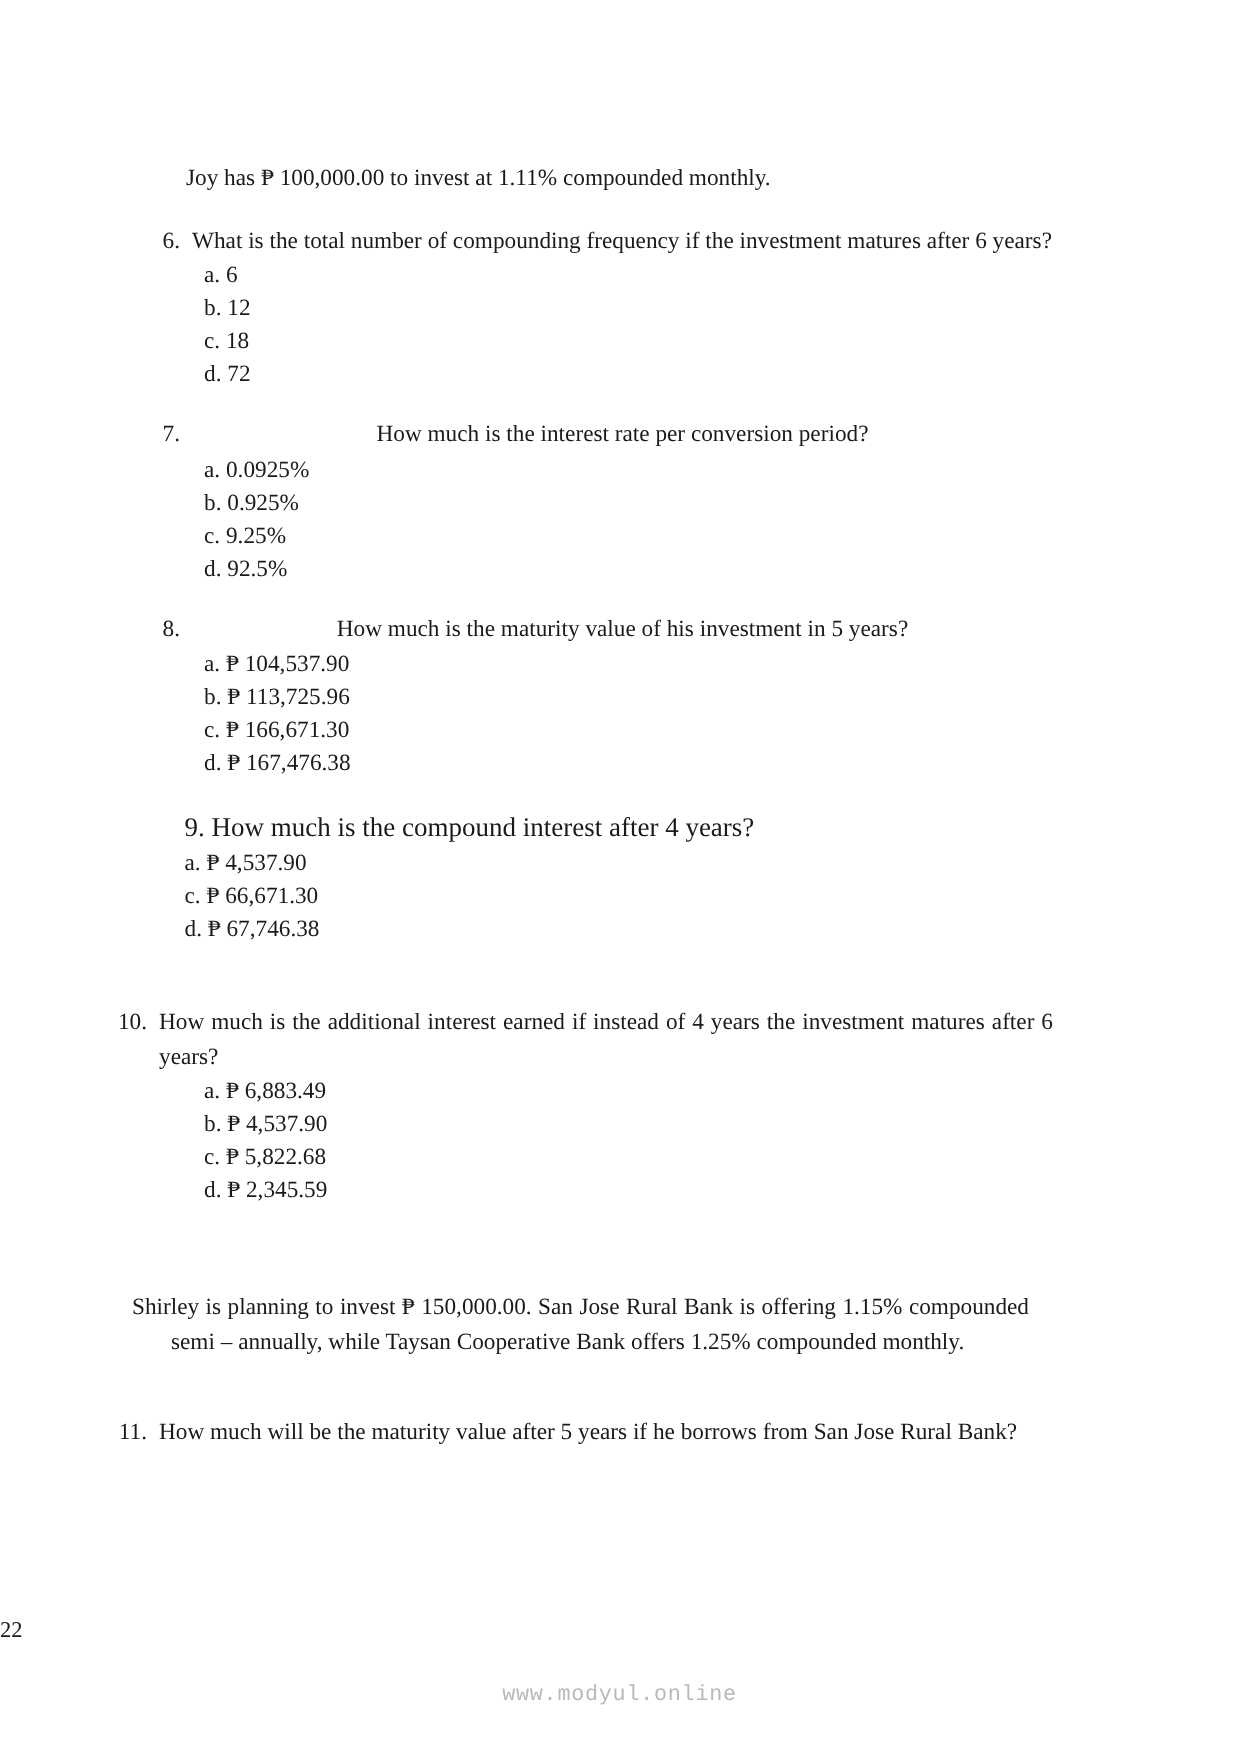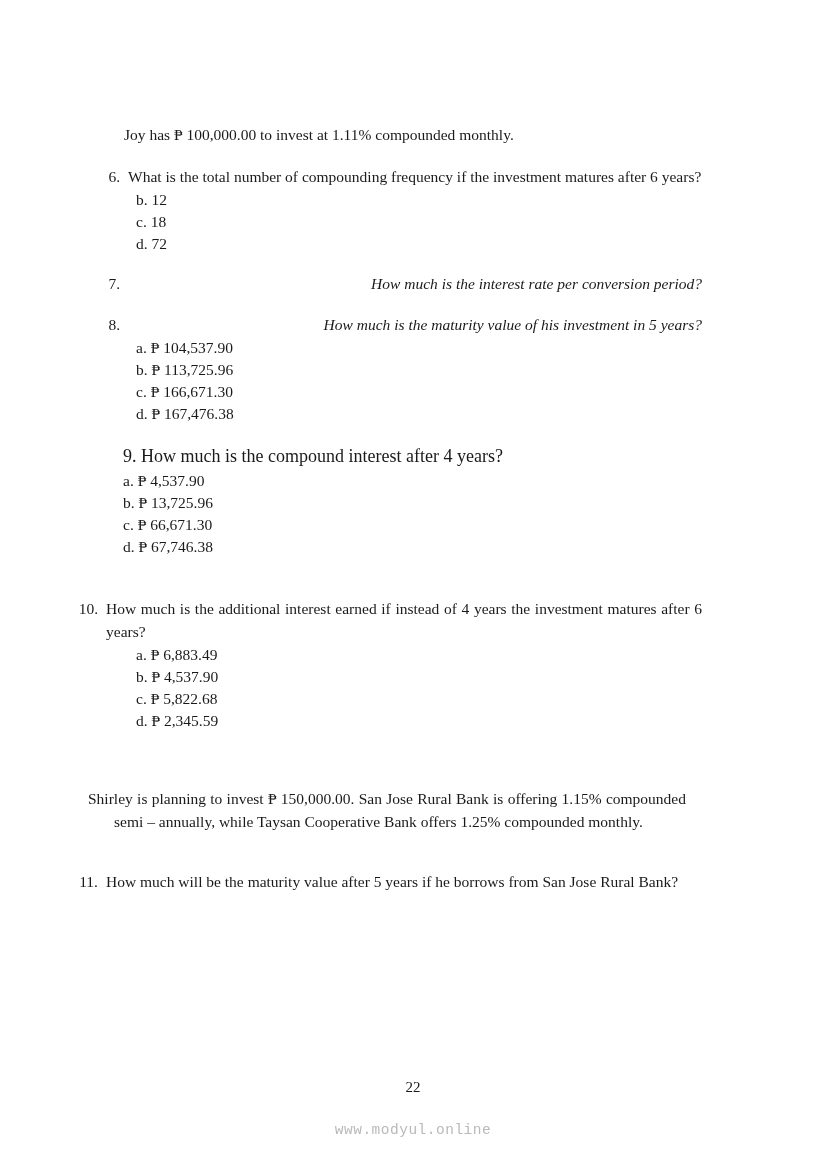--- a/index.html
+++ b/index.html
@@ -19,21 +19,21 @@
     position: absolute;
     left: 0;
     top: 0;
     width: 826px;
     height: 1169px;
     background: #ffffff;
   }
   .content {
     position: absolute;
     left: 98px;
-    top: 108px;
+    top: 92px;
     width: 604px;
   }
   .intro {
     font-size: 15.5px;
     line-height: 1.45;
     text-indent: 26px;
     margin-bottom: 20px;
   }
   .qblock {
     margin-bottom: 18px;
@@ -52,22 +52,21 @@
     box-sizing: border-box;
   }
   .qtext {
     flex: 1;
     font-size: 15.5px;
     line-height: 1.45;
     text-align: justify;
     text-justify: inter-word;
   }
   .qtext.nojustify {
-    text-align: right;
-    font-style: italic;
+    text-align: center;
   }
   .choices {
     margin-top: 1px;
   }
   .choice {
     font-size: 15.5px;
     line-height: 1.42;
     white-space: pre;
   }
   
@@ -91,21 +90,21 @@
     padding-left: 26px;
     text-indent: -26px;
     margin-top: 1px;
   }
   .spacer-lg { height: 22px; }
   .page-number {
     position: absolute;
     top: 1079px;
     left: 0;
     width: 826px;
-    text-align: center;
+    text-align: left;
     font-size: 15px;
   }
   .watermark {
     position: absolute;
     top: 1122px;
     left: 0;
     width: 826px;
     text-align: center;
     font-size: 14.5px;
     color: #b9b9b9;
@@ -120,51 +119,57 @@
   <div class="content">
 
     <p class="intro">Joy has ₱ 100,000.00 to invest at 1.11% compounded monthly.</p>
 
     <div class="qblock">
       <div class="qrow">
         <div class="qnum">6.</div>
         <div class="qtext">What is the total number of compounding frequency if the investment matures after 6 years?</div>
       </div>
       <div class="choices ind-38">
+        <div class="choice">a. 6</div>
         <div class="choice">b. 12</div>
         <div class="choice">c. 18</div>
         <div class="choice">d. 72</div>
       </div>
     </div>
 
     <div class="qblock">
       <div class="qrow">
         <div class="qnum">7.</div>
         <div class="qtext nojustify">How much is the interest rate per conversion period?</div>
+      </div>
+      <div class="choices ind-38">
+        <div class="choice">a. 0.0925%</div>
+        <div class="choice">b. 0.925%</div>
+        <div class="choice">c. 9.25%</div>
+        <div class="choice">d. 92.5%</div>
       </div>
     </div>
 
     <div class="qblock">
       <div class="qrow">
         <div class="qnum">8.</div>
         <div class="qtext nojustify">How much is the maturity value of his investment in 5 years?</div>
       </div>
       <div class="choices ind-38">
         <div class="choice">a. ₱ 104,537.90</div>
         <div class="choice">b. ₱ 113,725.96</div>
         <div class="choice">c. ₱ 166,671.30</div>
         <div class="choice">d. ₱ 167,476.38</div>
       </div>
     </div>
 
     <div class="qblock q9">
       <div class="plain-q ind-25">9. How much is the compound interest after 4 years?</div>
       <div class="choices ind-25">
         <div class="choice">a. ₱ 4,537.90</div>
-        <div class="choice">b. ₱ 13,725.96</div>
         <div class="choice">c. ₱ 66,671.30</div>
         <div class="choice">d. ₱ 67,746.38</div>
       </div>
     </div>
 
     <div class="spacer-lg"></div>
 
     <div class="qblock">
       <div class="qrow">
         <div class="qnum" style="width:34px;flex:0 0 34px;margin-left:-26px;">10.</div>

